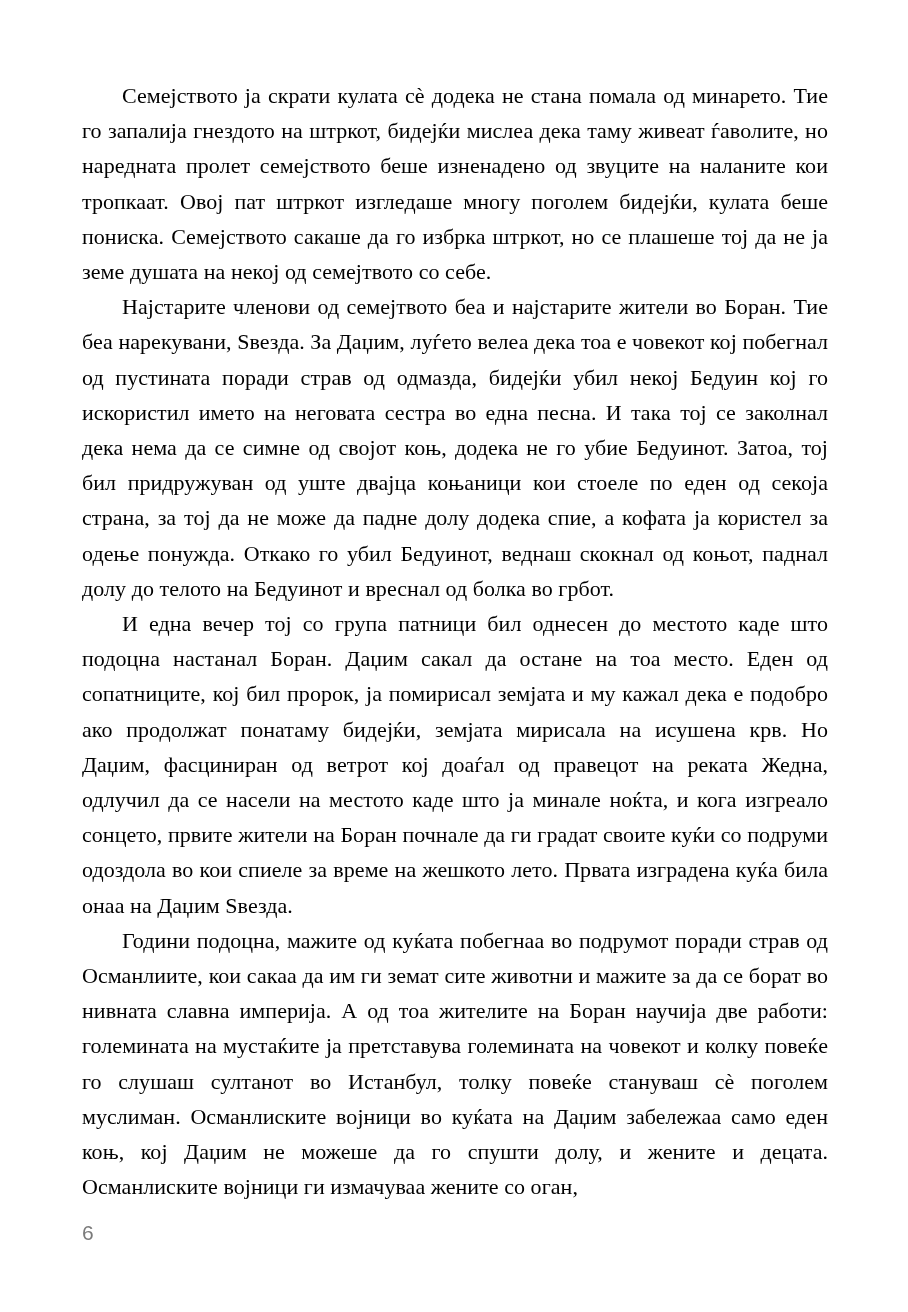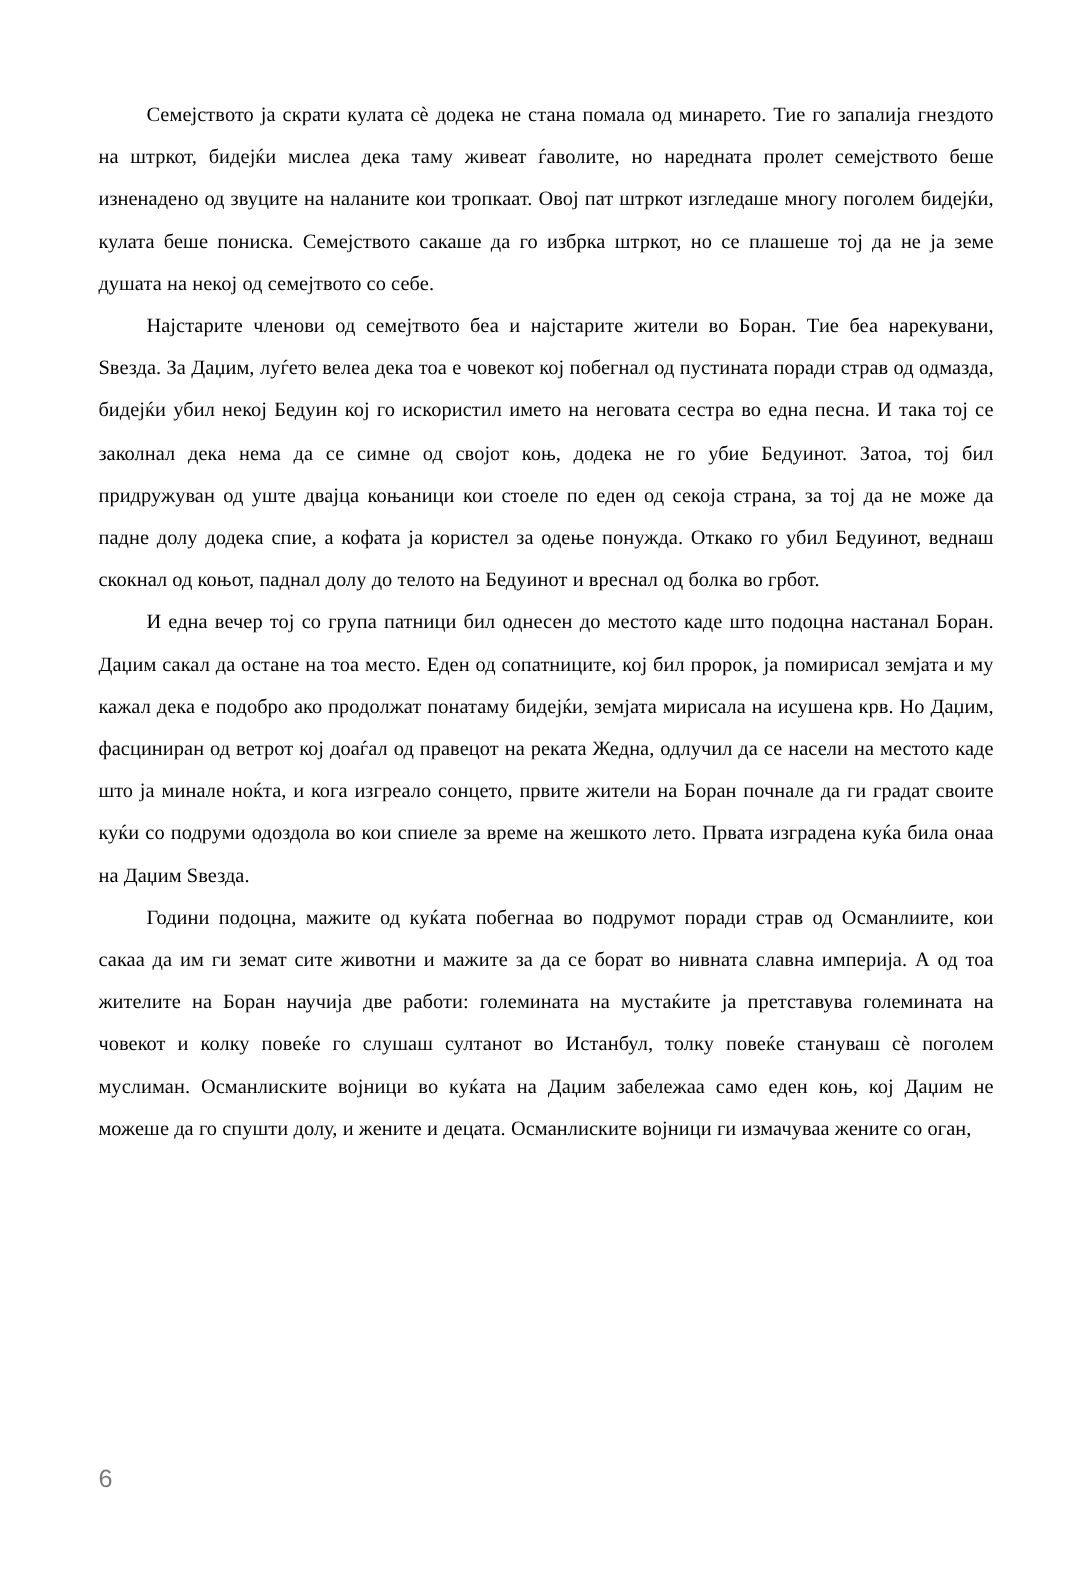--- a/index.html
+++ b/index.html
@@ -26,21 +26,21 @@
     position: absolute;
     left: 82px;
     top: 78px;
     width: 746px;
   }
 
   .para {
     margin: 0;
     text-indent: 40px;
     text-align: justify;
-    font-size: 17px;
+    font-size: 22px;
     line-height: 35.2px;
     color: #000000;
     font-family: "Liberation Serif", "DejaVu Serif", serif;
     letter-spacing: 0.05px;
     word-spacing: 0px;
     -webkit-font-smoothing: antialiased;
   }
 
   
   .para.force-just {

